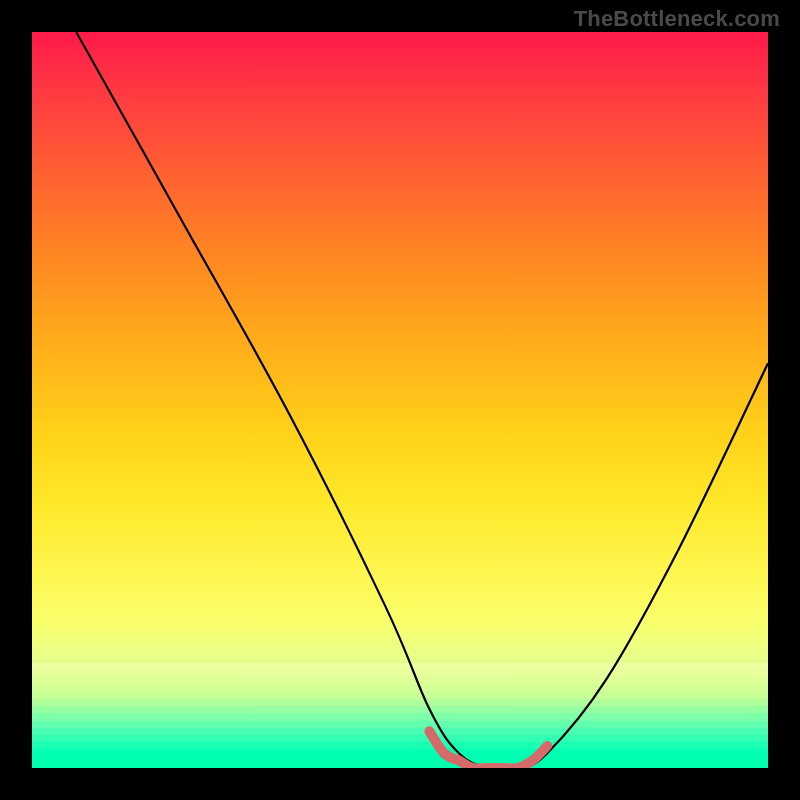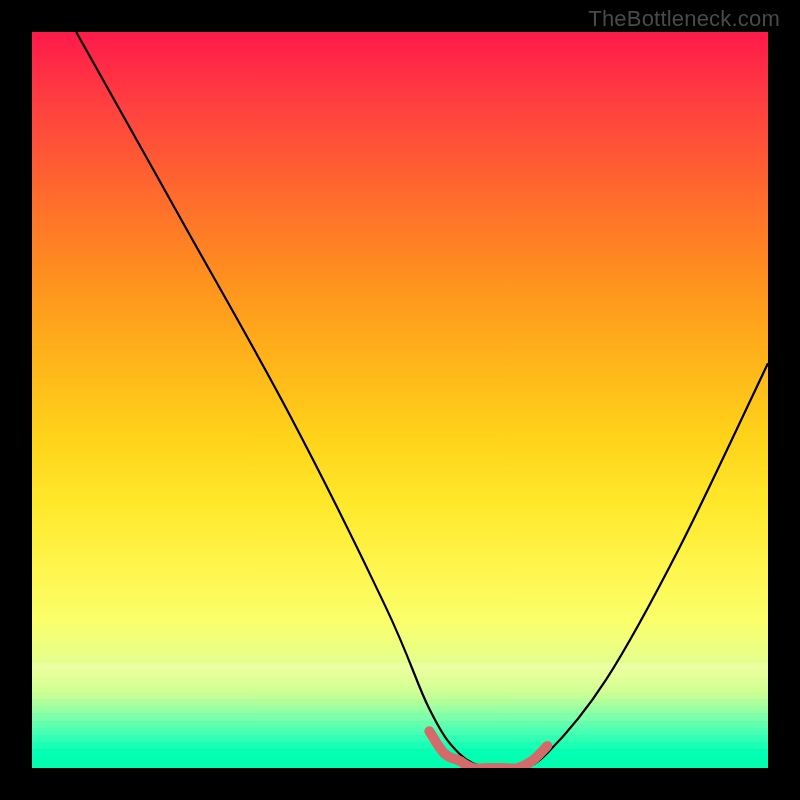--- a/index.html
+++ b/index.html
@@ -16,21 +16,21 @@
     width: 800px;
     height: 800px;
     background: #000;
   }
   .watermark {
     position: absolute;
     top: 6px;
     right: 20px;
     color: #4a4a4a;
     font-size: 22px;
-    font-weight: 400;
+    font-weight: 700;
     z-index: 30;
     letter-spacing: 0.2px;
   }
   .plot-area {
     position: absolute;
     left: 32px;
     top: 32px;
     width: 736px;
     height: 736px;
     background: linear-gradient(

